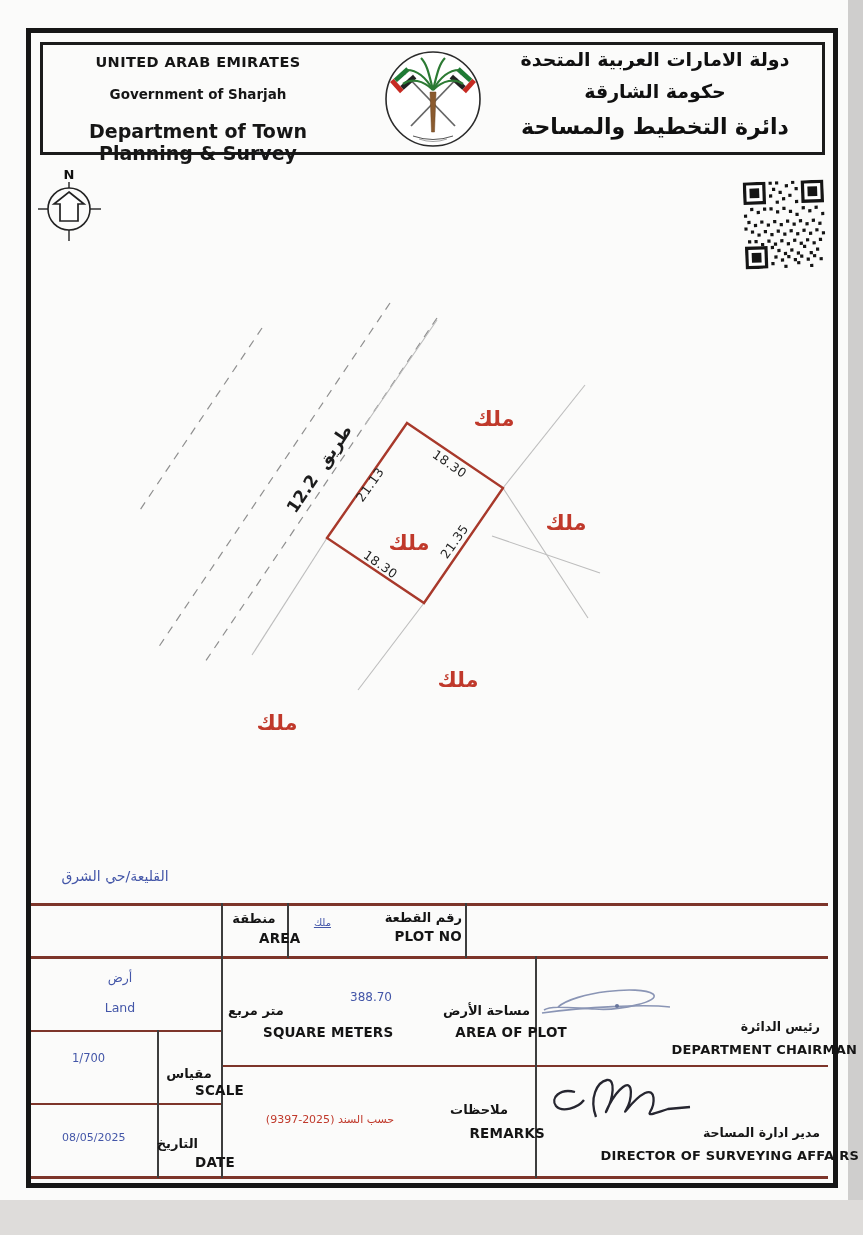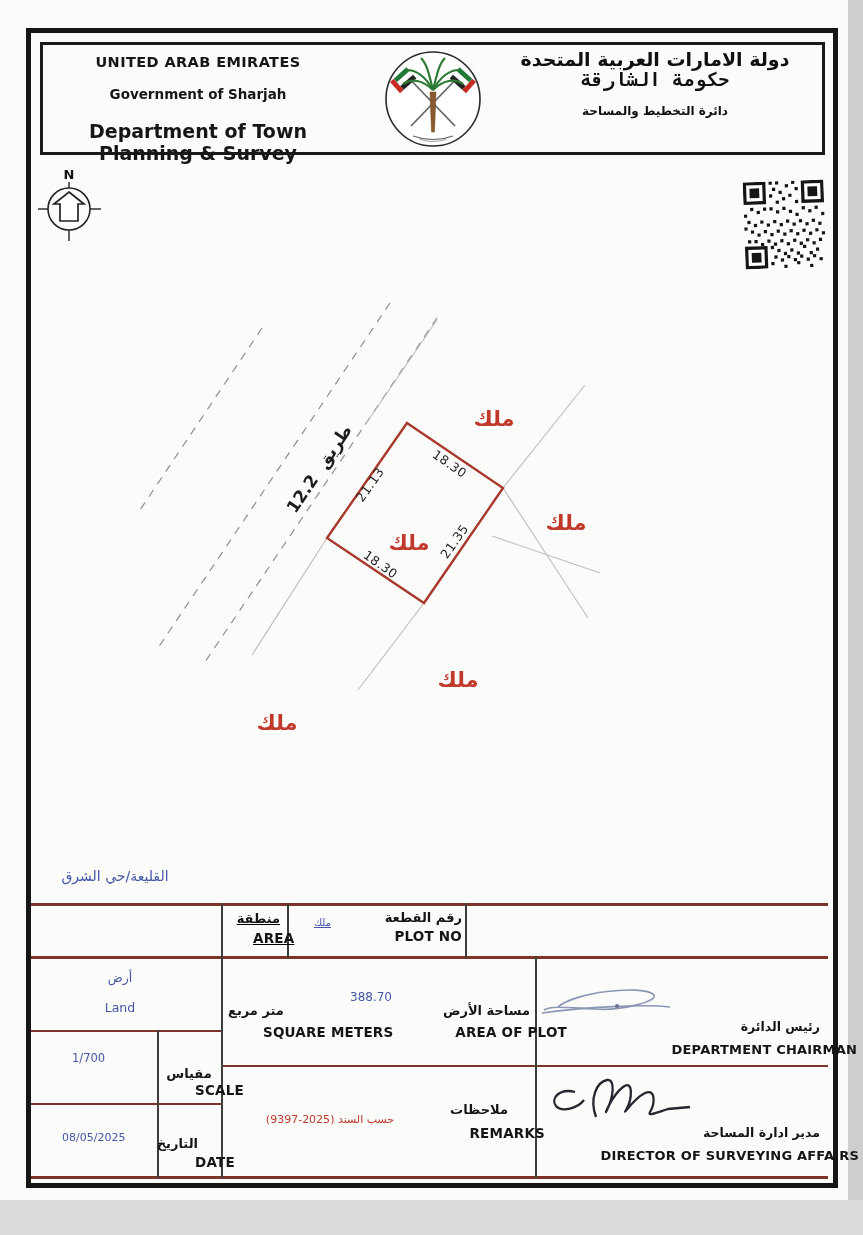--- a/index.html
+++ b/index.html
@@ -9,22 +9,22 @@
   .band-right{left:848px;top:0;width:15px;height:1235px;background:#cfcecd;}
   .band-bottom{left:0;top:1200px;width:863px;height:35px;background:#dedcda;}
   .outer-frame{left:26px;top:28px;width:802px;height:1150px;border:5px solid #161616;background:transparent;}
   .header-box{left:40px;top:42px;width:779px;height:107px;border:3px solid #1b1b1b;}
   .hdr-en{left:48px;width:300px;text-align:center;color:#161616;font-weight:bold;}
   .hdr-en1{top:54px;font-size:14.5px;letter-spacing:.4px;}
   .hdr-en2{top:86px;font-size:13.5px;}
   .hdr-en3{top:120px;font-size:19px;}
   .hdr-ar{left:495px;width:320px;text-align:center;color:#101010;font-weight:bold;direction:rtl;}
   .hdr-ar1{top:48px;font-size:19px;}
-  .hdr-ar2{top:68px;font-size:19px;font-family:Liberation Mono, monospace;}
-  .hdr-ar3{top:104px;font-size:12px;}
+  .hdr-ar2{top:80px;font-size:19px;}
+  .hdr-ar3{top:114px;font-size:22px;}
   .tline{background:#7d352a;}
   .tlinev{background:#3d3d3d;}
   .lab-ar{font-size:13px;font-weight:bold;color:#151515;direction:rtl;line-height:1.25;}
   .lab-en{font-size:13.5px;font-weight:bold;color:#151515;letter-spacing:.2px;line-height:1.2;padding-left:37px;}
   .val-blue{color:#4356a8;}
   .sig{pointer-events:none;}
   svg text{font-family:"DejaVu Sans",sans-serif;}
 </style>
 </head>
 <body>
@@ -141,21 +141,21 @@
   <div class="abs tline" style="left:31px;top:1030px;width:192px;height:2px;"></div>
   <div class="abs tline" style="left:31px;top:1103px;width:192px;height:2px;"></div>
   <div class="abs tline" style="left:222px;top:1065px;width:606px;height:2px;"></div>
   <div class="abs tlinev" style="left:221px;top:903px;width:2px;height:275px;"></div>
   <div class="abs tlinev" style="left:287px;top:903px;width:2px;height:55px;"></div>
   <div class="abs tlinev" style="left:465px;top:903px;width:2px;height:55px;"></div>
   <div class="abs tlinev" style="left:535px;top:956px;width:2px;height:222px;"></div>
   <div class="abs tlinev" style="left:157px;top:1030px;width:2px;height:148px;"></div>
 
   <div class="abs val-blue" style="left:55px;top:868px;width:120px;text-align:center;font-size:14px;" dir="rtl">القليعة/حي الشرق</div>
-  <div class="abs" style="left:216px;top:911px;width:64px;text-align:right;text-decoration:underline;">
+  <div class="abs" style="left:222px;top:911px;width:64px;text-align:center;">
     <div class="lab-ar">منطقة</div>
     <div class="lab-en" style="margin-top:3px;">AREA</div>
   </div>
   <div class="abs val-blue" style="left:291px;top:917px;width:40px;font-size:10px;text-decoration:underline;" dir="rtl">ملك</div>
   <div class="abs" style="left:330px;top:910px;width:132px;text-align:right;">
     <div class="lab-ar">رقم القطعة</div>
     <div class="lab-en" style="margin-top:2px;">PLOT NO</div>
   </div>
 
   <div class="abs val-blue" style="left:70px;top:970px;width:100px;text-align:center;font-size:12.5px;" dir="rtl">أرض</div>

